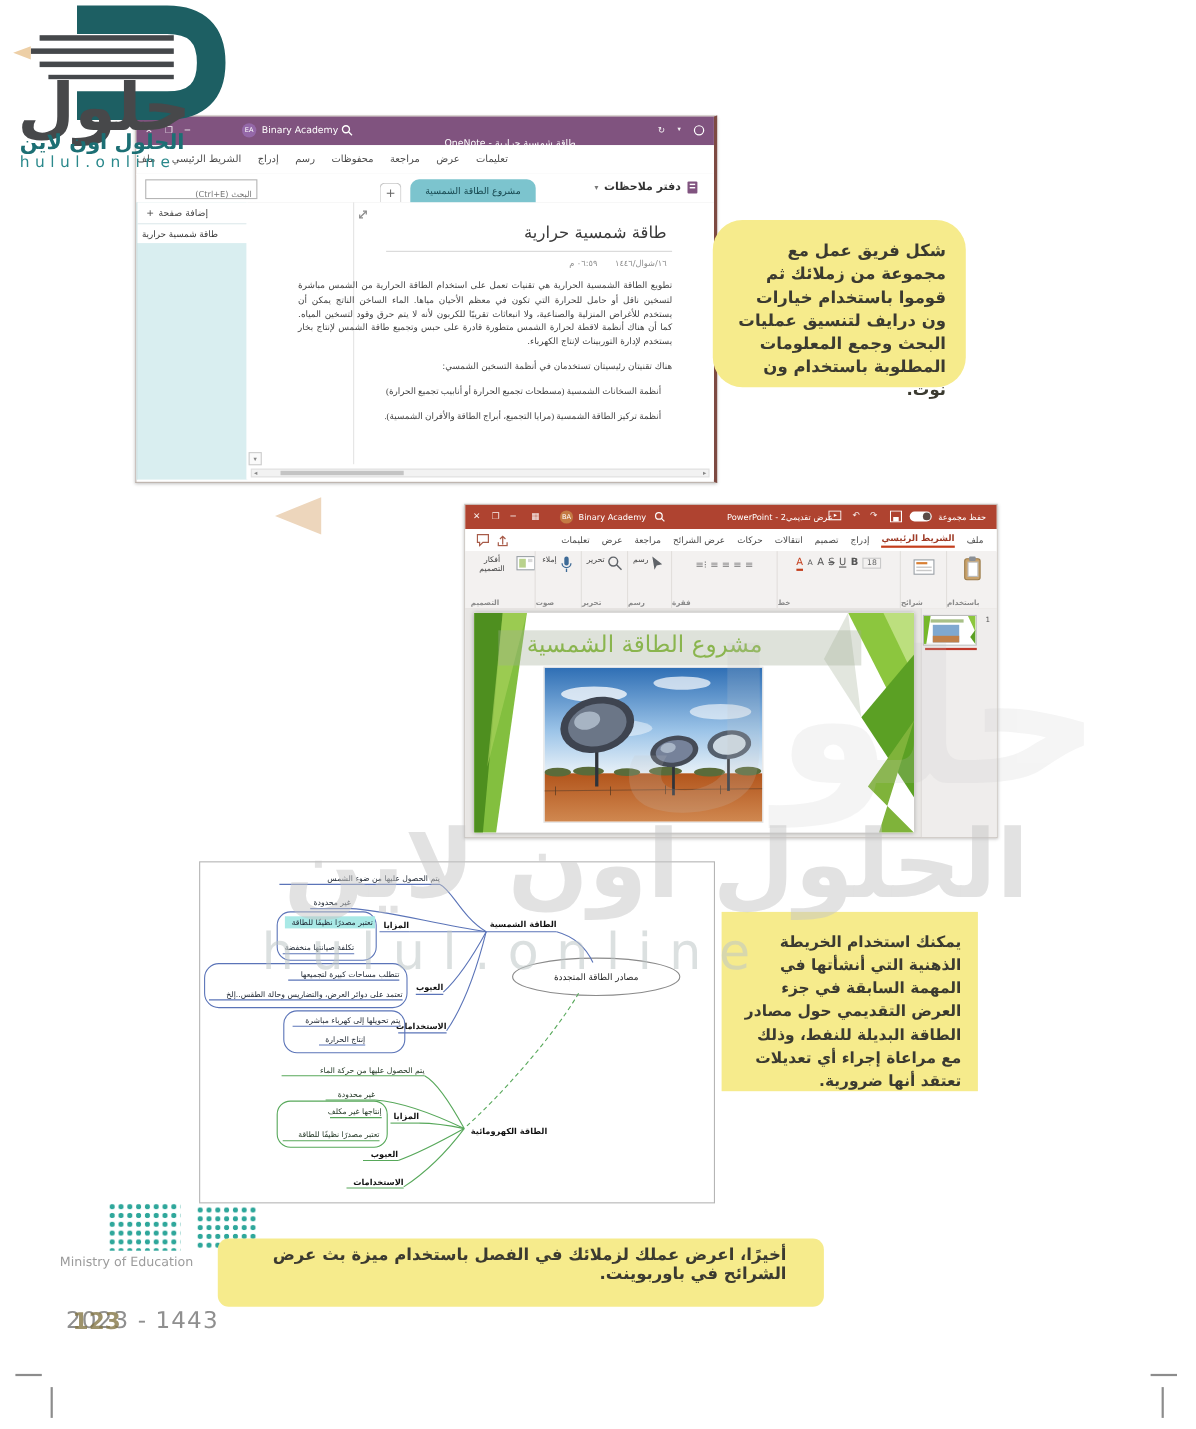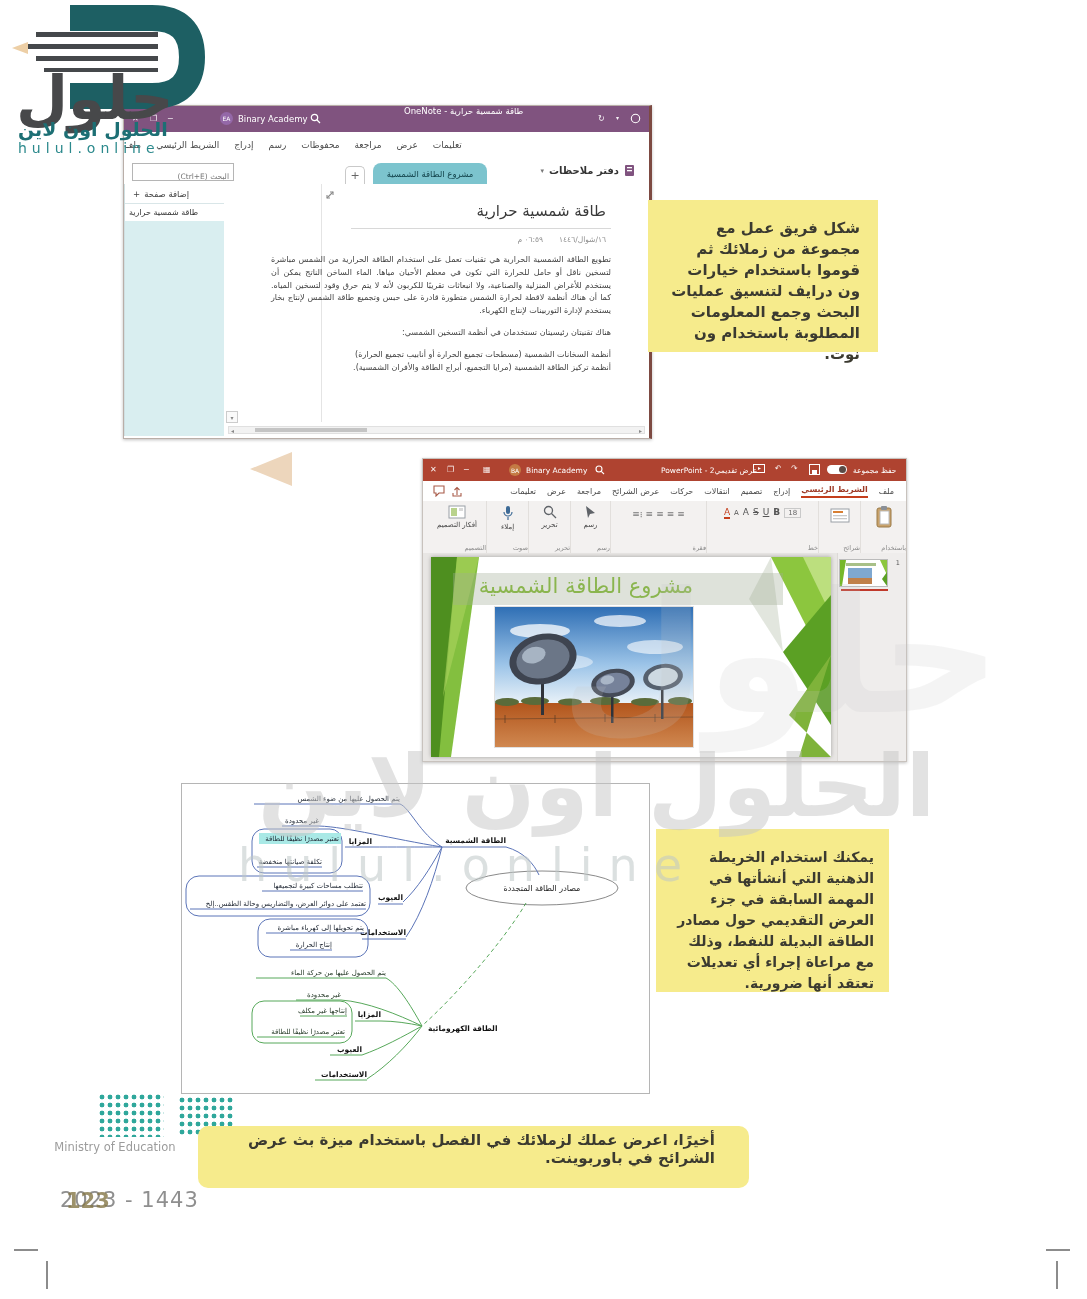--- a/index.html
+++ b/index.html
@@ -47,50 +47,50 @@
           justify-content:flex-end;padding:0 8px 0 4px;box-sizing:border-box;font-size:8px;color:#333;direction:rtl;}
   .on-body{left:100px;top:78px;right:0;height:252px;background:#fff;}
   .on-vline{left:197px;top:78px;width:1px;height:238px;background:#e4e4e4;}
   .on-expand{left:200px;top:84px;color:#8a8a8a;}
   .on-page-title{right:43px;top:96px;font-size:15px;color:#3a3a3a;direction:rtl;}
   .on-title-rule{left:227px;top:122px;width:260px;height:1px;background:#d8d8d8;}
   .on-date{right:43px;top:129px;font-size:7.5px;color:#8d8d8d;direction:rtl;display:flex;gap:16px;}
   .on-paras{left:147px;right:38px;top:148px;direction:rtl;text-align:justify;
             font-size:8px;line-height:1.6;color:#3f3f3f;}
   .on-paras p{margin:0 0 9px 0;}
-  .on-paras p.tight{margin:0;}
+  .on-paras p.tight{margin:10px;font-family:Liberation Serif, serif;}
   .on-hscroll{left:104px;right:4px;top:320px;height:8px;background:#f2f2f2;border:1px solid #e0e0e0;box-sizing:border-box;}
   .on-hthumb{left:26px;top:1px;width:112px;height:4px;background:#c4c4c4;}
   .on-varrow{left:102px;top:305px;width:10px;height:10px;border:1px solid #ccc;font-size:6px;color:#888;
              display:flex;align-items:center;justify-content:center;background:#fafafa;}
 
   .titlebar-ic{color:#fff;opacity:.92;font-size:8px;}
   .avatar{border-radius:50%;color:#fff;font-size:6px;display:flex;align-items:center;justify-content:center;}
 
   
   .callout{background:#F6EB8C;color:#3b3a30;font-weight:600;direction:rtl;text-align:right;z-index:20;box-sizing:border-box;}
-  .c1{left:648px;top:200px;width:230px;height:152px;padding:18px 18px 0 12px;font-size:15px;line-height:21px;}
+  .c1{left:648px;top:200px;width:230px;height:152px;padding:18px 18px 0 12px;font-size:15px;line-height:21px;border-radius:27px;}
   .c2{left:183px;top:540px;width:240px;height:130px;padding:16px 16px 0 10px;font-size:14px;line-height:20px;}
   .c3{left:656px;top:829px;width:233px;height:163px;padding:18px 15px 0 10px;font-size:14px;line-height:21px;}
   .c4{left:198px;top:1126px;width:551px;height:62px;border-radius:10px;font-size:15px;
       display:flex;align-items:center;padding:0 34px 16px 14px;}
 
   
   .pp-win{left:422px;top:458px;width:483px;height:302px;border:1px solid #c8c2bd;}
   .pp-title{left:0;top:0;right:0;height:22px;background:#AF4330;color:#fff;}
   .pp-title .t{font-size:7.5px;}
   .pp-menu{left:0;top:22px;right:0;height:20px;background:#fff;display:flex;direction:rtl;align-items:center;
            gap:11px;padding-right:12px;font-size:8px;color:#454545;border-bottom:1px solid #eee;}
   .pp-menu .active{font-weight:bold;color:#9E3A26;border-bottom:2px solid #C43E1C;padding-bottom:2px;}
   .pp-ribbon{left:0;top:42px;right:0;height:52px;background:#F3F1F0;border-bottom:1px solid #dcd9d6;
              display:flex;direction:rtl;align-items:stretch;}
   .pp-group{position:relative;border-left:1px solid #e2dfdc;display:flex;flex-direction:column;
             align-items:center;justify-content:flex-start;padding-top:4px;box-sizing:border-box;}
-  .pp-glabel{position:absolute;bottom:1px;width:100%;text-align:right;font-size:6.5px;color:#8a8a8a;}
-  .pp-bigbtn{display:flex;flex-direction:column;align-items:center;font-size:7px;color:#444;gap:2px;}
+  .pp-glabel{position:absolute;bottom:1px;width:100%;text-align:left;font-size:6.5px;color:#8a8a8a;font-weight:bold;}
+  .pp-bigbtn{display:flex;flex-direction:row;font-size:7px;color:#444;gap:2px;}
   .fontrow{display:flex;gap:4px;align-items:baseline;color:#555;font-size:9px;margin-top:2px;}
   .fontrow .sm{font-size:7px;}
   .alignrow{display:flex;gap:3px;color:#777;font-size:9px;letter-spacing:0;}
   .pp-work{left:0;top:94px;right:0;bottom:0;background:#E8E6E4;}
   .pp-thumbs{right:0;top:0;width:68px;bottom:0;background:#EFEDEC;border-left:1px solid #dcd9d6;}
   .pp-thumb{right:18px;top:6px;width:47px;height:26px;background:#fff;border:1px solid #bbb;overflow:hidden;}
   .pp-thumb-num{right:6px;top:6px;font-size:6.5px;color:#555;}
   .pp-thumb-line{right:18px;top:36px;width:47px;height:2px;background:#C0392B;}
   .pp-slide{left:8px;top:4px;width:400px;height:200px;background:#fff;box-shadow:0 0 4px rgba(0,0,0,.3);overflow:hidden;}
   .pp-slide-titleband{left:22px;top:16px;width:330px;height:32px;background:rgba(160,172,150,.35);}
@@ -136,21 +136,21 @@
     <div class="abs on-title">
       <span class="abs titlebar-ic" style="left:8px;top:8px">✕</span>
       <span class="abs titlebar-ic" style="left:26px;top:8px">❐</span>
       <span class="abs titlebar-ic" style="left:44px;top:8px">─</span>
       <span class="abs avatar" style="left:96px;top:6px;width:13px;height:13px;background:#9468A8">EA</span>
       <span class="abs t" style="left:114px;top:8px">Binary Academy</span>
       <svg class="abs" style="left:186px;top:7px" width="11" height="11">
         <circle cx="4.5" cy="4.5" r="3.2" stroke="#fff" fill="none" stroke-width="1.2"></circle>
           <line x1="7" y1="7" x2="10" y2="10" stroke="#fff" stroke-width="1.2"></line>
       </svg>
-      <span class="abs t" style="left:280px;top:0;direction:rtl">طاقة شمسية حرارية - OneNote</span>
+      <span class="abs t" style="left:280px;top:20px;direction:rtl">طاقة شمسية حرارية - OneNote</span>
       <span class="abs titlebar-ic" style="left:474px;top:8px">↻</span>
       <span class="abs titlebar-ic" style="left:492px;top:8px;font-size:6px">▾</span>
       <svg class="abs" style="left:506px;top:7px" width="11" height="11">
         <circle cx="5.5" cy="5.5" r="4.2" stroke="#fff" fill="none" stroke-width="1.1"></circle>
       </svg>
     </div>
     <div class="abs on-menu">
       <span>ملف</span>
       <span>الشريط الرئيسي</span>
       <span>إدراج</span>

